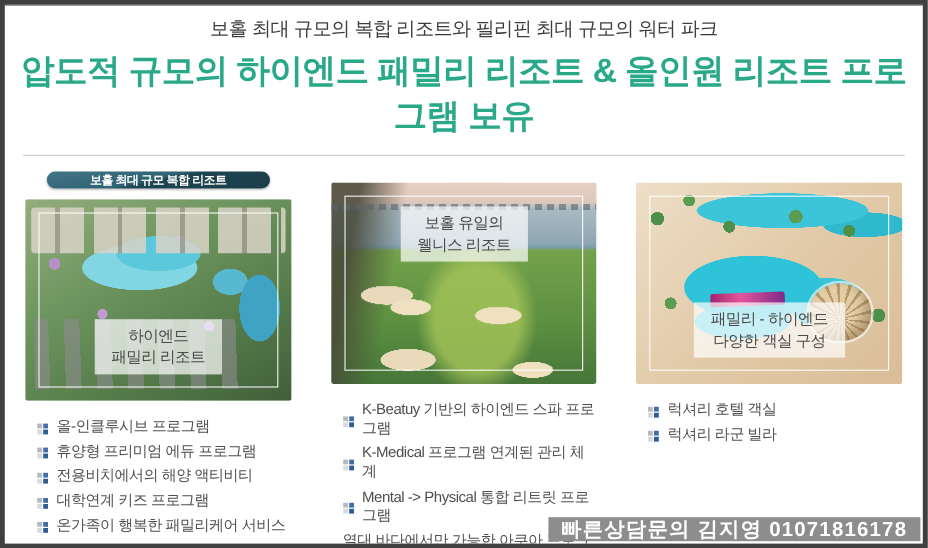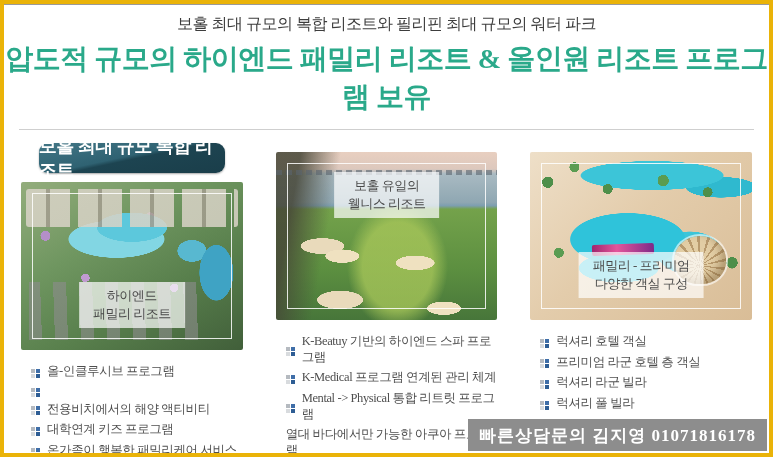--- a/index.html
+++ b/index.html
@@ -1,34 +1,34 @@
 <!DOCTYPE html>
 <html><head>
 <meta charset="utf-8">
 <style>
   html,body{margin:0;padding:0;background:#111;}
   *{box-sizing:border-box;}
   .slide{
     width:773px;height:457px;position:relative;background:#fff;
-    border:4px solid #eab308;overflow:hidden;
-    font-family:Liberation Serif, serif;
+    border:4px solid #404040;overflow:hidden;
+    font-family:Liberation Sans, sans-serif;
     box-shadow:inset 0 1px 0 #9a9a9a;
   }
   
   .hdr{padding-top:10px;text-align:center;}
   .hdr-sub{font-size:16px;color:#3d3d3d;font-weight:500;letter-spacing:-0.5px;}
   .hdr-main{margin-top:5px;font-size:28px;font-weight:bold;color:#2aa98a;letter-spacing:-0.5px;}
   .divider{height:1px;background:#cfcfcf;margin:13px 15px 0 15px;}
   
   .cols{display:flex;gap:33px;padding:13px 17px 0 17px;}
   .col{flex:1 1 0;min-width:0;}
   .ribbon{
-    width:84%;margin:0 auto;height:30px;border-radius:9px;
+    width:84%;margin:0 auto;height:14px;border-radius:9px;
     display:flex;align-items:center;justify-content:center;
-    color:#fff;font-size:18px;font-weight:bold;letter-spacing:-0.5px;
+    color:#fff;font-size:10px;font-weight:bold;letter-spacing:-0.5px;
     background:linear-gradient(168deg,#427686 0%,#2f6272 46%,#1d4451 52%,#1a3e4a 100%);
     box-shadow:0 1px 2px rgba(0,0,0,.35);
   }
   .img{position:relative;height:168px;margin-top:9px;border-radius:2px;overflow:hidden;}
   .frame{position:absolute;inset:11px;border:1px solid rgba(255,255,255,.85);pointer-events:none;}
   .overlay{
     position:absolute;left:50%;transform:translateX(-50%);
     background:rgba(255,255,255,.7);color:#4a4a4a;
     font-size:13px;line-height:1.4;text-align:center;
     padding:5px 14px;white-space:nowrap;letter-spacing:-0.5px;
@@ -92,21 +92,21 @@
   .list{margin-top:14px;padding-left:10px;}
   .li{display:flex;align-items:center;font-size:12.5px;color:#4f4f4f;margin-bottom:5px;letter-spacing:-0.4px;line-height:1.25;}
   .bullet{width:9px;height:9px;flex:0 0 auto;margin:3px 7px 0 0;display:grid;
     grid-template-columns:1fr 1fr;grid-template-rows:1fr 1fr;gap:1px;}
   .bullet i:nth-child(1){background:#b5bac0;}
   .bullet i:nth-child(2){background:#3f6ea8;}
   .bullet i:nth-child(3){background:#d8dbde;}
   .bullet i:nth-child(4){background:#2e5d94;}
   
   .contact{
-    position:absolute;right:2px;bottom:2px;height:32px;padding:0 11px;
+    position:absolute;right:2px;bottom:2px;height:20px;padding:0 11px;
     background:#8d8d8d;color:#fff;font-size:17px;font-weight:bold;letter-spacing:1px;
     display:flex;align-items:center;
   }
 </style>
 </head>
 <body>
 
 <div class="slide">
 
   <div class="hdr">
@@ -138,20 +138,21 @@
             </span>
             <span>올-인클루시브 프로그램</span>
           </div>
         <div class="li">
             <span class="bullet">
               <i></i>
               <i></i>
               <i></i>
               <i></i>
             </span>
+            <span>휴양형 프리미엄 에듀 프로그램</span>
           </div>
         <div class="li">
             <span class="bullet">
               <i></i>
               <i></i>
               <i></i>
               <i></i>
             </span>
             <span>전용비치에서의 해양 액티비티</span>
           </div>
@@ -219,61 +220,43 @@
 
       </div>
     </section>
 
     <section class="col">
       <div class="img img--park">
         <div class="dome"></div>
         <div class="stage"></div>
         <div class="frame"></div>
         <div class="overlay bottom">
-          <span>패밀리 - 프리미엄</span><br>
+          <span>패밀리 - 하이엔드</span><br>
           <span>다양한 객실 구성</span>
         </div>
       </div>
       <div class="list">
         <div class="li">
             <span class="bullet">
               <i></i>
               <i></i>
               <i></i>
               <i></i>
             </span>
             <span>럭셔리 호텔 객실</span>
           </div>
         <div class="li">
             <span class="bullet">
               <i></i>
               <i></i>
               <i></i>
               <i></i>
             </span>
-            <span>프리미엄 라군 호텔 층 객실</span>
-          </div>
-        <div class="li">
-            <span class="bullet">
-              <i></i>
-              <i></i>
-              <i></i>
-              <i></i>
-            </span>
             <span>럭셔리 라군 빌라</span>
           </div>
-        <div class="li">
-            <span class="bullet">
-              <i></i>
-              <i></i>
-              <i></i>
-              <i></i>
-            </span>
-            <span>럭셔리 풀 빌라</span>
-          </div>
       </div>
     </section>
 
   </div>
 
   <div class="contact">빠른상담문의 김지영 01071816178</div>
 
 </div>
 
 </body></html>

